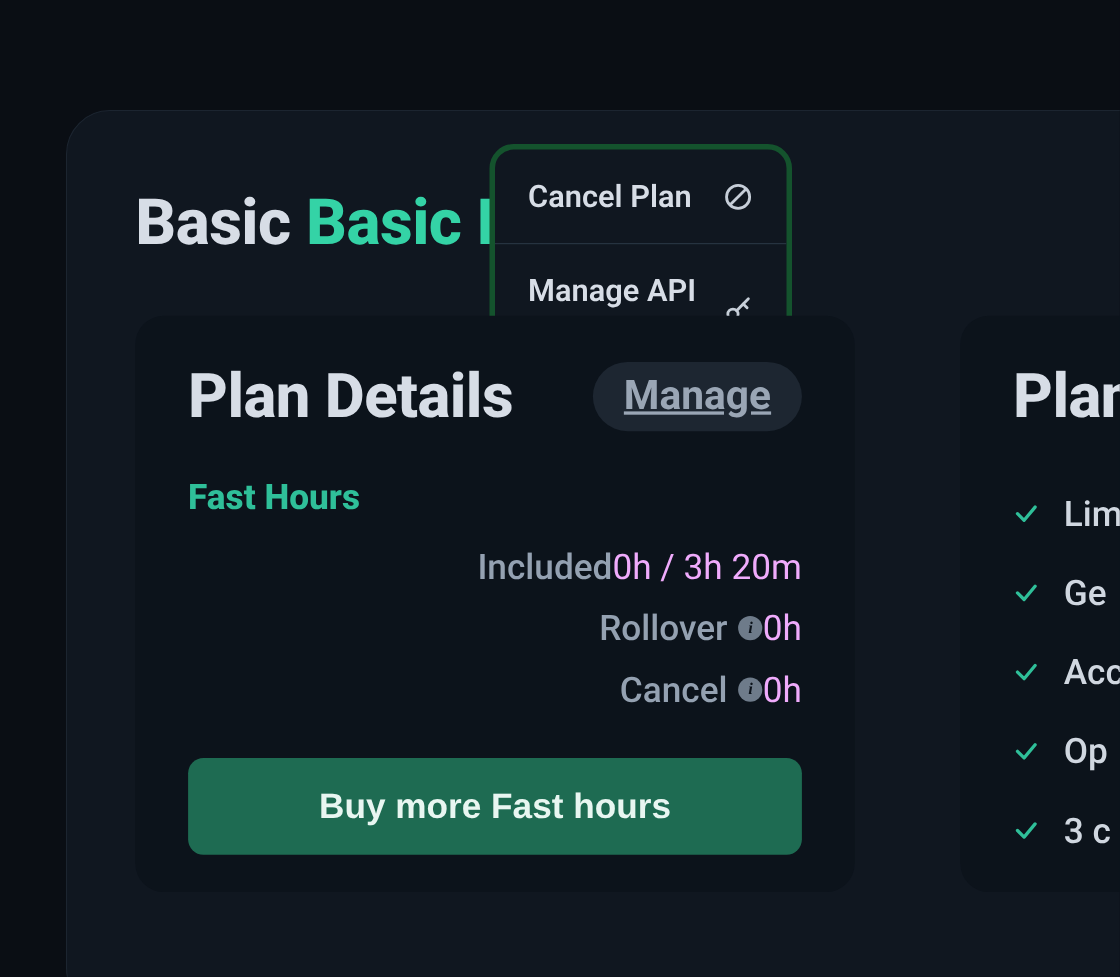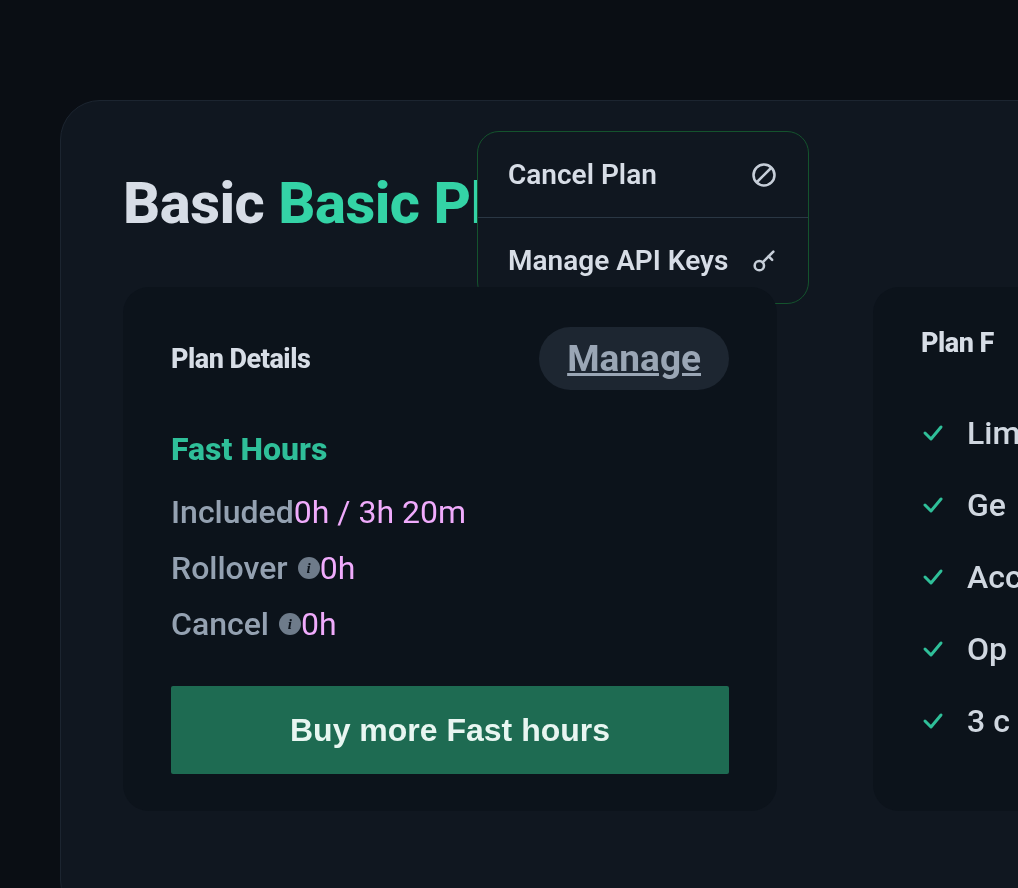--- a/index.html
+++ b/index.html
@@ -34,26 +34,25 @@
     white-space: nowrap;
   }
   .heading .lead { color: #d7dde6; }
   .heading .plan { color: #34d3a6; }
 
   
   .menu {
     position: absolute;
     left: 384px;
     top: 30px;
-    width: 332px;
+    width: 275px;
     background: #101720;
-    border: 1px solid #14532d;
+    border: 5px solid #14532d;
     border-radius: 22px;
     overflow: hidden;
-    margin-left: 32px;
   }
   .menu-item {
     display: flex;
     align-items: center;
     justify-content: space-between;
     padding: 26px 30px;
     font-size: 28px;
     font-weight: 600;
     color: #d7dde6;
     cursor: pointer;
@@ -81,21 +80,21 @@
     height: 524px;
   }
 
   .card-header {
     display: flex;
     align-items: center;
     justify-content: space-between;
     margin-bottom: 38px;
   }
   .card-title {
-    font-size: 27px;
+    font-size: 56px;
     font-weight: 800;
     color: #d7dde6;
     letter-spacing: -0.5px;
   }
 
   .pill {
     display: inline-flex;
     align-items: center;
     background: #1d2631;
     color: #9aa6b5;
@@ -110,21 +109,21 @@
   .section-label {
     color: #2fbf99;
     font-size: 32px;
     font-weight: 800;
     margin-bottom: 16px;
     margin-top: 40px;
   }
 
   .row {
     display: flex;
-    justify-content: flex-start;
+    justify-content: flex-end;
     align-items: center;
     font-size: 32px;
     color: #94a1b1;
     font-weight: 500;
     line-height: 1.75;
   }
   .row .value { color: #f0abfc; font-weight: 400; }
   .row .label { display: flex; align-items: center; gap: 10px; }
 
   .info-icon {
@@ -143,21 +142,21 @@
 
   .buy-btn {
     margin-top: 34px;
     width: 100%;
     height: 88px;
     background: #1e6b52;
     color: #e8f6f1;
     font-size: 32px;
     font-weight: 800;
     border: none;
-    border-radius: 2px;
+    border-radius: 14px;
     cursor: pointer;
   }
 
   .feature {
     display: flex;
     align-items: center;
     gap: 22px;
     font-size: 32px;
     color: #d0d7e0;
     font-weight: 500;

